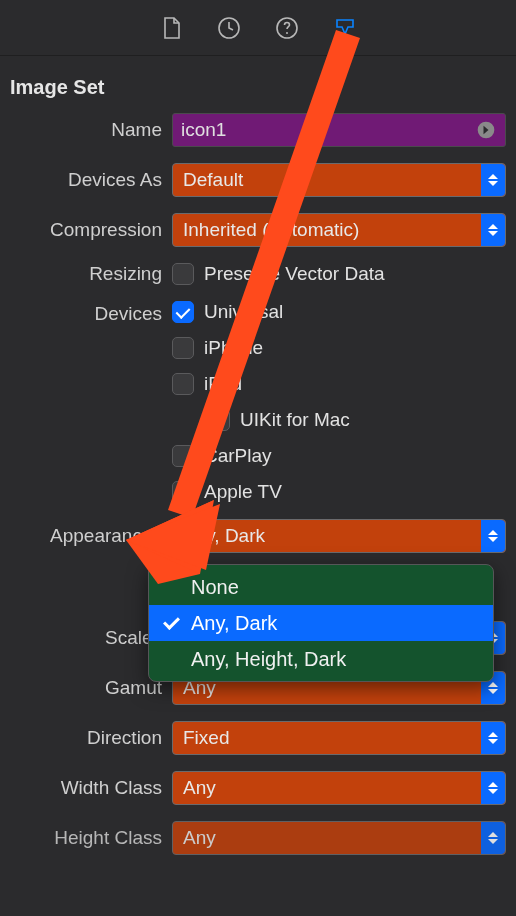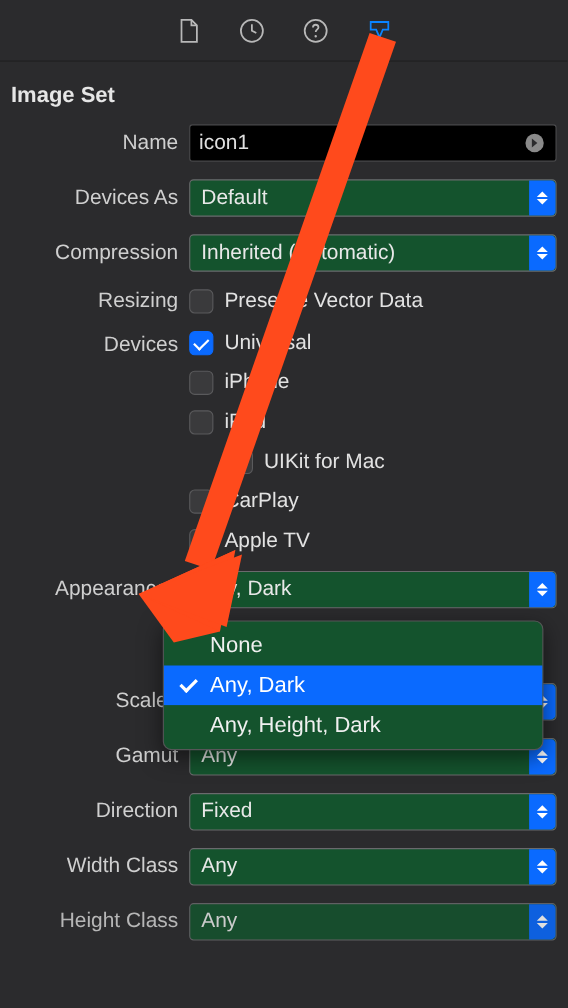--- a/index.html
+++ b/index.html
@@ -40,41 +40,41 @@
     text-align: right;
     font-size: 19px;
     color: #cfcfcf;
     flex-shrink: 0;
   }
   .row-field { flex: 1; display:flex; align-items:center; }
   
   .textfield {
     display: flex;
     align-items: center;
-    background: #000000;
+    background: #701a75;
     border: 1px solid #4a4a4c;
     border-radius: 3px;
     height: 34px;
     width: 100%;
     padding: 0 8px;
     color: #e0e0e0;
     font-size: 19px;
     justify-content: space-between;
   }
   .textfield .tf-text { flex:1; }
   .arrow-circle {
     width: 22px; height: 22px;
     display:flex; align-items:center; justify-content:center;
   }
   .arrow-circle svg { width: 20px; height: 20px; fill: #9a9a9a; }
   
   .select {
     display: flex;
     align-items: center;
-    background: #14532d;
+    background: #c2410c;
     border: 1px solid #6a6a6d;
     border-radius: 4px;
     height: 34px;
     width: 100%;
     position: relative;
     font-size: 19px;
     color: #e8e8e8;
     padding-left: 10px;
   }
   .select .stepper {

